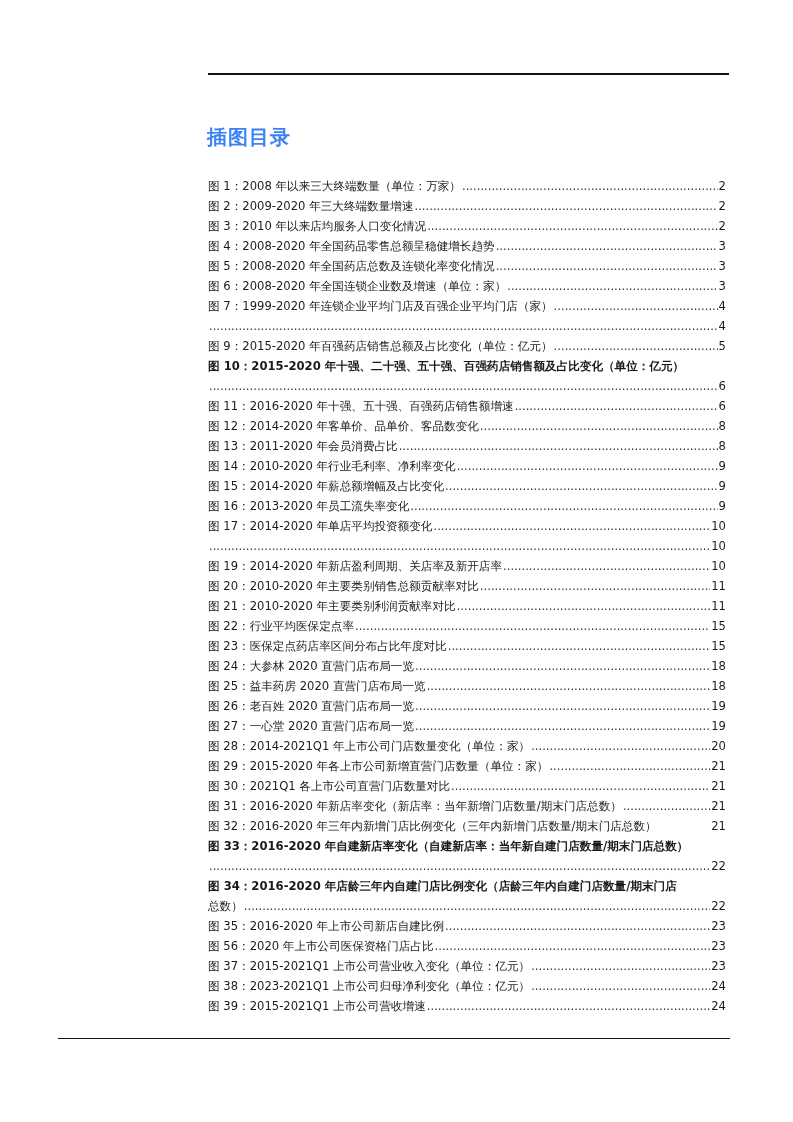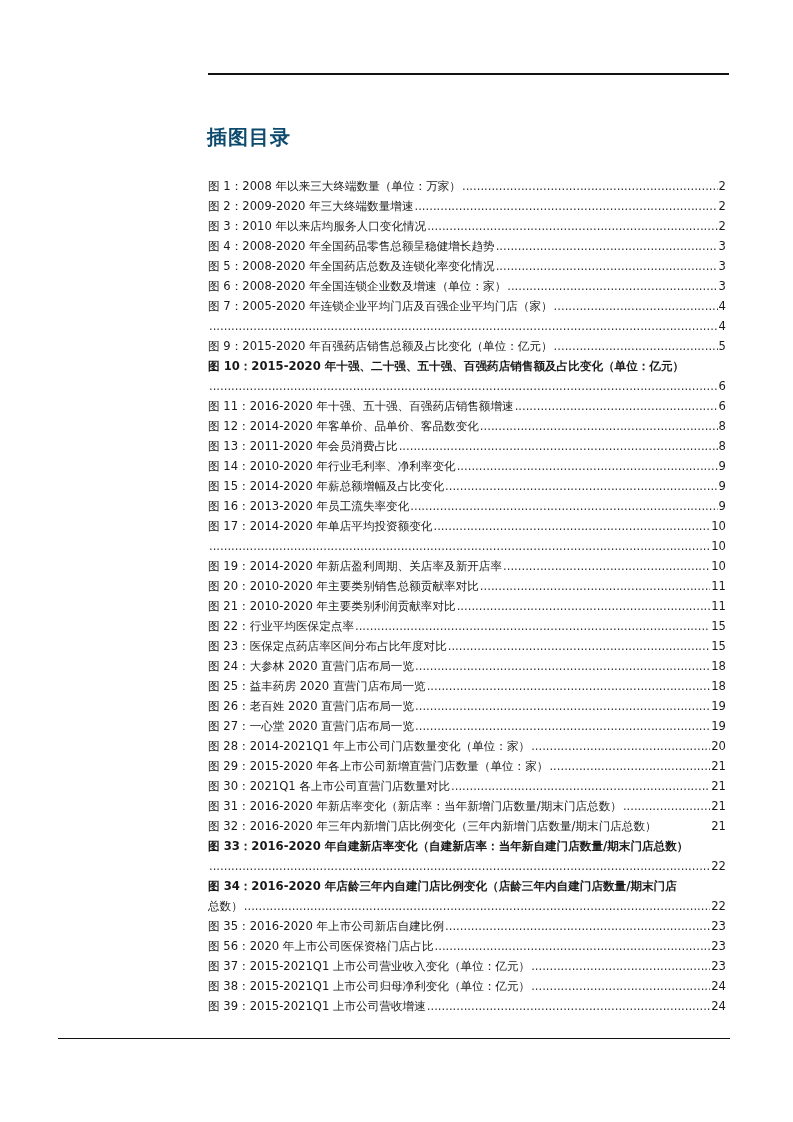--- a/index.html
+++ b/index.html
@@ -1,21 +1,21 @@
 <!DOCTYPE html>
 <html><head>
 <meta charset="utf-8">
 <style>
   html, body { margin: 0; padding: 0; background: #ffffff; }
   body { width: 793px; height: 1122px; position: relative; overflow: hidden;
          font-family: "DejaVu Sans", "Liberation Sans", sans-serif; color: #1a1a1a; }
   .top-rule { position: absolute; left: 208px; top: 73px; width: 521px; height: 2px; background: #111; }
   .bottom-rule { position: absolute; left: 58px; top: 1038px; width: 672px; height: 1px; background: #111; }
   .title { position: absolute; left: 207px; top: 124px; font-size: 20px; font-weight: bold; line-height: 26px;
-           letter-spacing: 1px; margin: 0; color: #0c4a6e; }
+           letter-spacing: 1px; margin: 0; color: #3b82f6; }
   .toc { position: absolute; left: 208px; top: 176px; width: 518px; margin: 0; padding: 0; list-style: none; }
   .entry { font-size: 11.6px; line-height: 20px; color: #1a1a1a; }
   .line { display: flex; align-items: flex-end; height: 20px; white-space: nowrap; overflow: hidden; }
   .line .txt { flex: 0 0 auto; }
   .line .dots { flex: 1 1 auto; overflow: hidden; margin: 0 1px; letter-spacing: 0px; color: #333; }
   .line .dots::before { content: "..................................................................................................................................................................................................................................................................................."; }
   .line .pg { flex: 0 0 auto; }
   .line.full .txt { flex: 1 1 auto; text-align: justify; font-weight: bold; }
 </style>
 </head>
@@ -63,21 +63,21 @@
     </li>
   <li class="entry">
       <div class="line">
         <span class="txt"><span>图 6：</span><span>2008-2020 年全国连锁企业数及增速（单位：家）</span></span>
         <span class="dots"></span>
         <span class="pg">3</span>
       </div>
     </li>
   <li class="entry">
       <div class="line">
-        <span class="txt"><span>图 7：</span><span>2005-2020 年连锁企业平均门店及百强企业平均门店（家）</span></span>
+        <span class="txt"><span>图 7：</span><span>1999-2020 年连锁企业平均门店及百强企业平均门店（家）</span></span>
         <span class="dots"></span>
         <span class="pg">4</span>
       </div>
     </li>
   <li class="entry">
       <div class="line">
         <span class="dots"></span>
         <span class="pg">4</span>
       </div>
     </li>
@@ -290,21 +290,21 @@
     </li>
   <li class="entry">
       <div class="line">
         <span class="txt"><span>图 37：</span><span>2015-2021Q1 上市公司营业收入变化（单位：亿元）</span></span>
         <span class="dots"></span>
         <span class="pg">23</span>
       </div>
     </li>
   <li class="entry">
       <div class="line">
-        <span class="txt"><span>图 38：</span><span>2015-2021Q1 上市公司归母净利变化（单位：亿元）</span></span>
+        <span class="txt"><span>图 38：</span><span>2023-2021Q1 上市公司归母净利变化（单位：亿元）</span></span>
         <span class="dots"></span>
         <span class="pg">24</span>
       </div>
     </li>
   <li class="entry">
       <div class="line">
         <span class="txt"><span>图 39：</span><span>2015-2021Q1 上市公司营收增速</span></span>
         <span class="dots"></span>
         <span class="pg">24</span>
       </div>

